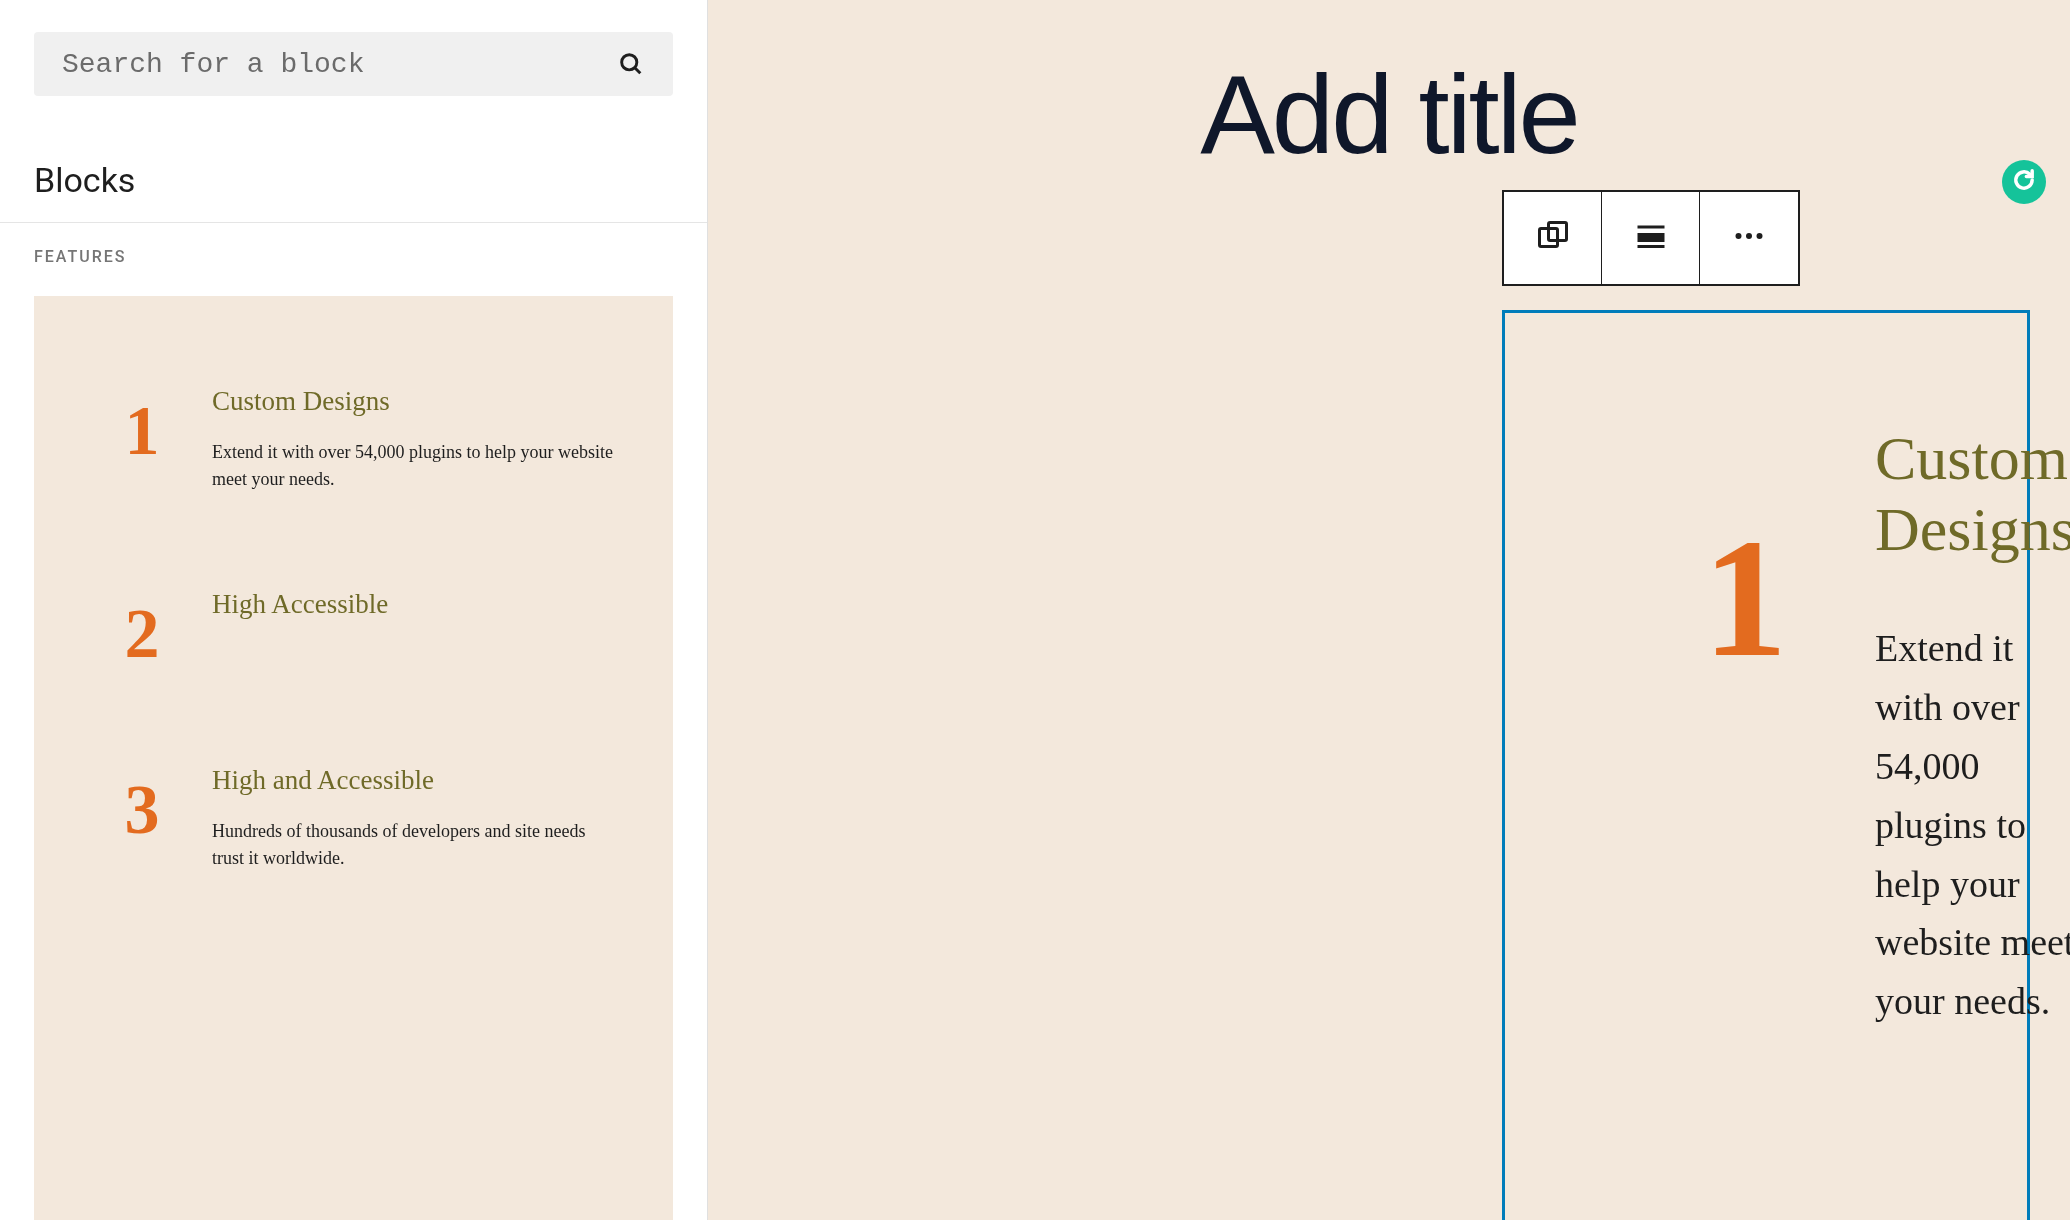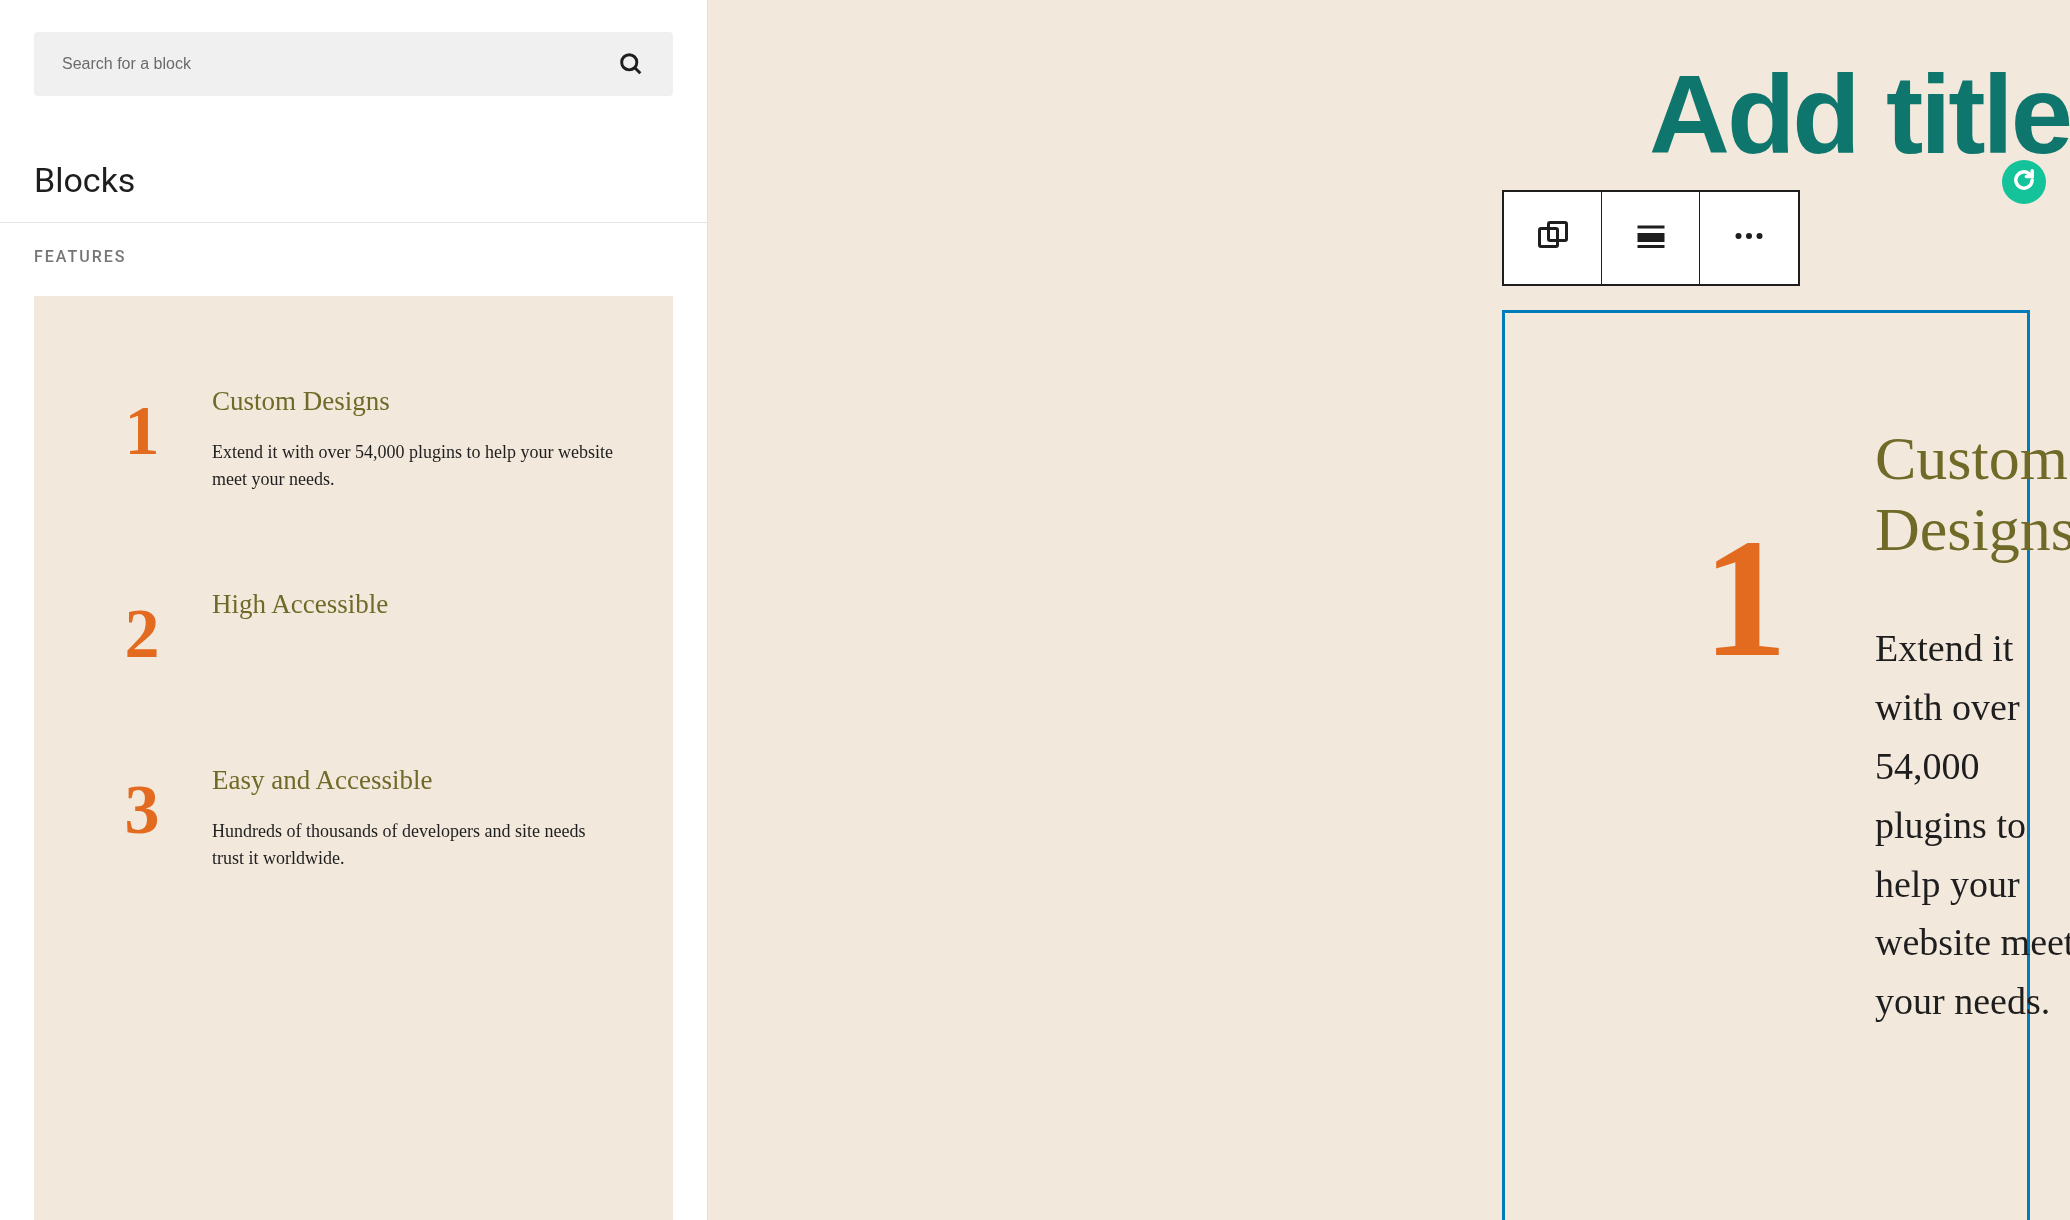--- a/index.html
+++ b/index.html
@@ -3,21 +3,21 @@
 <meta charset="utf-8">
 <style>
 * { box-sizing: border-box; margin: 0; padding: 0; }
 html, body { width: 2070px; height: 1220px; font-family: -apple-system, BlinkMacSystemFont, "Segoe UI", Roboto, sans-serif; overflow: hidden; }
 body { display: flex; }
 
 
 .sidebar { width: 708px; border-right: 1px solid #e0e0e0; background: #fff; display: flex; flex-direction: column; }
 .search-wrap { padding: 32px 34px 14px 34px; }
 .search-box { display: flex; align-items: center; background: #f0f0f0; border-radius: 4px; height: 64px; padding: 0 28px; }
-.search-input { flex: 1; border: none; background: transparent; font-size: 16px; color: #0f172a; outline: none; }
+.search-input { flex: 1; border: none; background: transparent; font-size: 28px; color: #0f172a; outline: none; font-family: Liberation Mono, monospace; }
 .search-input::placeholder { color: #6b6b6b; }
 .search-icon-wrap { display: flex; align-items: center; }
 .search-icon-wrap svg { width: 28px; height: 28px; }
 
 .tabs { display: flex; border-bottom: 1px solid #e5e5e5; padding: 0; margin-top: 28px; }
 .tab { flex: 0 0 auto; padding: 22px 0 22px 0; font-size: 34px; color: #1e1e1e; cursor: pointer; }
 .tab.blocks { padding-left: 34px; padding-right: 100px; }
 .tab.patterns { padding-left: 90px; padding-right: 160px; }
 .tab.active { border-bottom: 6px solid #007cba; margin-bottom: -1px; }
 
@@ -25,21 +25,21 @@
 
 .pattern-preview { margin: 12px 34px 0 34px; background: #f3e8dc; padding: 90px 38px 60px 38px; cursor: pointer; flex: 1; overflow: hidden; }
 .pv-item { display: flex; align-items: flex-start; margin-bottom: 96px; }
 .pv-num { flex: 0 0 140px; font-family: "Hoefler Text", Georgia, serif; font-size: 70px; font-weight: 800; color: #e36b1f; text-align: center; line-height: 1; margin-top: 10px; }
 .pv-body { flex: 1; padding-right: 20px; }
 .pv-title { font-family: "Hoefler Text", Georgia, serif; font-size: 27px; color: #6f6a28; margin-bottom: 22px; font-weight: 500; }
 .pv-desc { font-family: "Hoefler Text", Georgia, serif; font-size: 18px; color: #1e1e1e; line-height: 1.5; }
 
 
 .canvas { flex: 1; background: #f3e8dc; position: relative; overflow: hidden; padding-top: 50px; }
-.page-title { font-family: Arial, Helvetica, sans-serif; font-size: 112px; font-weight: 700; color: #0f766e; text-align: right; letter-spacing: -3px; }
+.page-title { font-family: Arial, Helvetica, sans-serif; font-size: 112px; font-weight: 400; color: #0f172a; text-align: center; letter-spacing: -3px; }
 
 .block-toolbar { position: absolute; left: 794px; top: 190px; display: flex; border: 2px solid #1e1e1e; background: #fff; }
 .tb-btn { width: 98px; height: 92px; display: flex; align-items: center; justify-content: center; border-right: 1px solid #1e1e1e; cursor: pointer; }
 .tb-btn:last-child { border-right: none; }
 .tb-btn svg { width: 36px; height: 36px; }
 
 .selected-block { position: absolute; left: 794px; top: 310px; right: 40px; border: 3px solid #007cba; padding: 110px 110px 0 110px; height: 1200px; }
 
 .cv-item { display: flex; align-items: flex-start; margin-bottom: 200px; }
 .cv-num { flex: 0 0 260px; font-family: "Hoefler Text", Georgia, serif; font-size: 170px; font-weight: 800; color: #e36b1f; text-align: center; line-height: 1; margin-top: 90px; }
@@ -82,21 +82,21 @@
     </div>
     <div class="pv-item">
       <div class="pv-num">2</div>
       <div class="pv-body">
         <div class="pv-title">High Accessible</div>
       </div>
     </div>
     <div class="pv-item">
       <div class="pv-num">3</div>
       <div class="pv-body">
-        <div class="pv-title">Easy and Accessible</div>
+        <div class="pv-title">High and Accessible</div>
         <div class="pv-desc">Hundreds of thousands of developers and site needs trust it worldwide.</div>
       </div>
     </div>
   </div>
 </aside>
 
 <main class="canvas">
   <h1 class="page-title">Add title</h1>
 
   <div class="block-toolbar">

